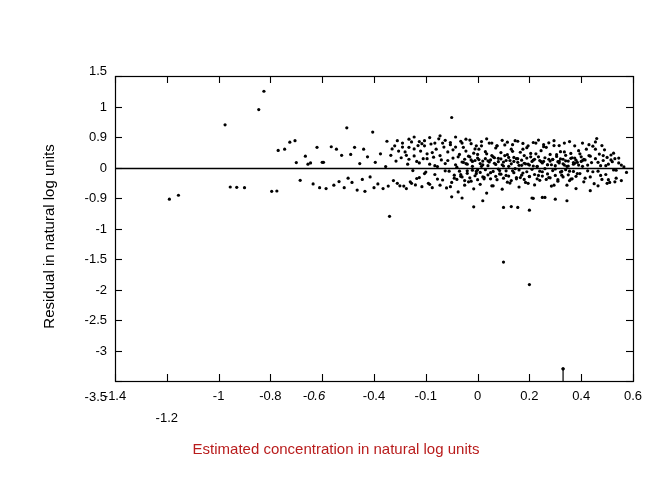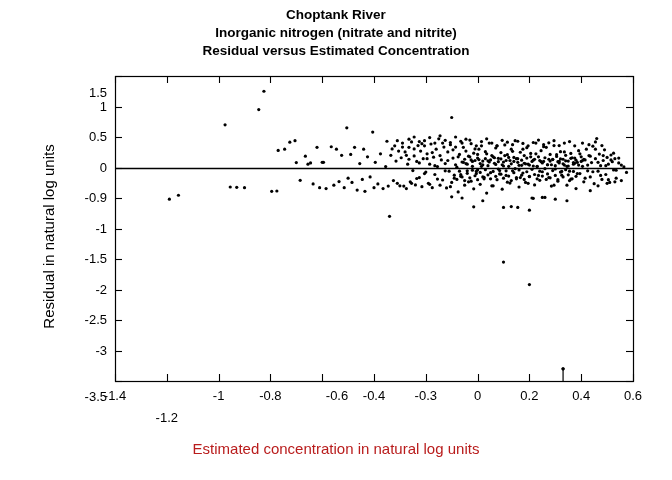--- a/index.html
+++ b/index.html
@@ -36,25 +36,20 @@
     position:absolute;font-size:13px;color:#000;text-align:right;
     width:44px;height:14px;line-height:14px;
   }
   svg{position:absolute;left:0;top:0;}
 </style>
 </head>
 <body>
 
 <div id="stage">
 
-  <div class="title-block">
-    <span class="title-line">Choptank River</span>
-    <span class="title-line">Inorganic nitrogen (nitrate and nitrite)</span>
-    <span class="title-line">Residual versus Estimated Concentration</span>
-  </div>
 
   <div class="ylabel">Residual in natural log units</div>
   <div class="xlabel">Estimated concentration in natural log units</div>
 
   <svg id="plot-svg" width="672" height="480">
     <g id="axes-layer">
         <rect x="115.5" y="76.5" width="518" height="305" fill="none" stroke="#000" stroke-width="1.2"></rect>
       </g>
     <g id="ticks-layer">
         <line x1="115.5" y1="381" x2="115.5" y2="374" stroke="#000" stroke-width="1.1"></line>
@@ -581,30 +576,30 @@
         <line x1="563.07" y1="368.80" x2="563.07" y2="381.00" stroke="#000000" stroke-width="1.2"></line>
         <circle cx="563.07" cy="368.80" r="1.6" fill="#000000"></circle>
       </g>
   </svg>
 
   <div id="tick-label-layer">
       <div class="xtick-label" style="left: 92px;">-1.4</div>
       <div class="xtick-label" style="left: 143.8px; margin-top: 22px;">-1.2</div>
       <div class="xtick-label" style="left: 195.6px;">-1</div>
       <div class="xtick-label" style="left: 247.4px;">-0.8</div>
-      <div class="xtick-label" style="left: 314px;">-0.6</div>
+      <div class="xtick-label" style="left: 291px; font-style: italic;">-0.6</div>
       <div class="xtick-label" style="left: 351px; text-align: center;">-0.4</div>
-      <div class="xtick-label" style="left: 402.8px;">-0.3</div>
+      <div class="xtick-label" style="left: 402.8px;">-0.1</div>
       <div class="xtick-label" style="left: 454.6px;">0</div>
       <div class="xtick-label" style="left: 506.4px;">0.2</div>
       <div class="xtick-label" style="left: 558.2px;">0.4</div>
       <div class="xtick-label" style="left: 610px;">0.6</div>
-      <div class="ytick-label" style="left: 63px; top: 86px;">1.5</div>
+      <div class="ytick-label" style="left: 63px; top: 64px;">1.5</div>
       <div class="ytick-label" style="left: 63px; top: 99.5px;">1</div>
-      <div class="ytick-label" style="left: 63px; top: 130px;">0.5</div>
+      <div class="ytick-label" style="left: 63px; top: 130px;">0.9</div>
       <div class="ytick-label" style="left: 63px; top: 160.5px;">0</div>
       <div class="ytick-label" style="left: 63px; top: 191px;">-0.9</div>
       <div class="ytick-label" style="left: 63px; top: 221.5px;">-1</div>
       <div class="ytick-label" style="left: 63px; top: 252px;">-1.5</div>
       <div class="ytick-label" style="left: 63px; top: 282.5px;">-2</div>
       <div class="ytick-label" style="left: 63px; top: 313px; text-align: right;">-2.5</div>
       <div class="ytick-label" style="left: 63px; top: 343.5px;">-3</div>
       <div class="ytick-label" style="left: 63px; top: 374px; margin-top: 16px;">-3.5</div>
     </div>
 </div>

